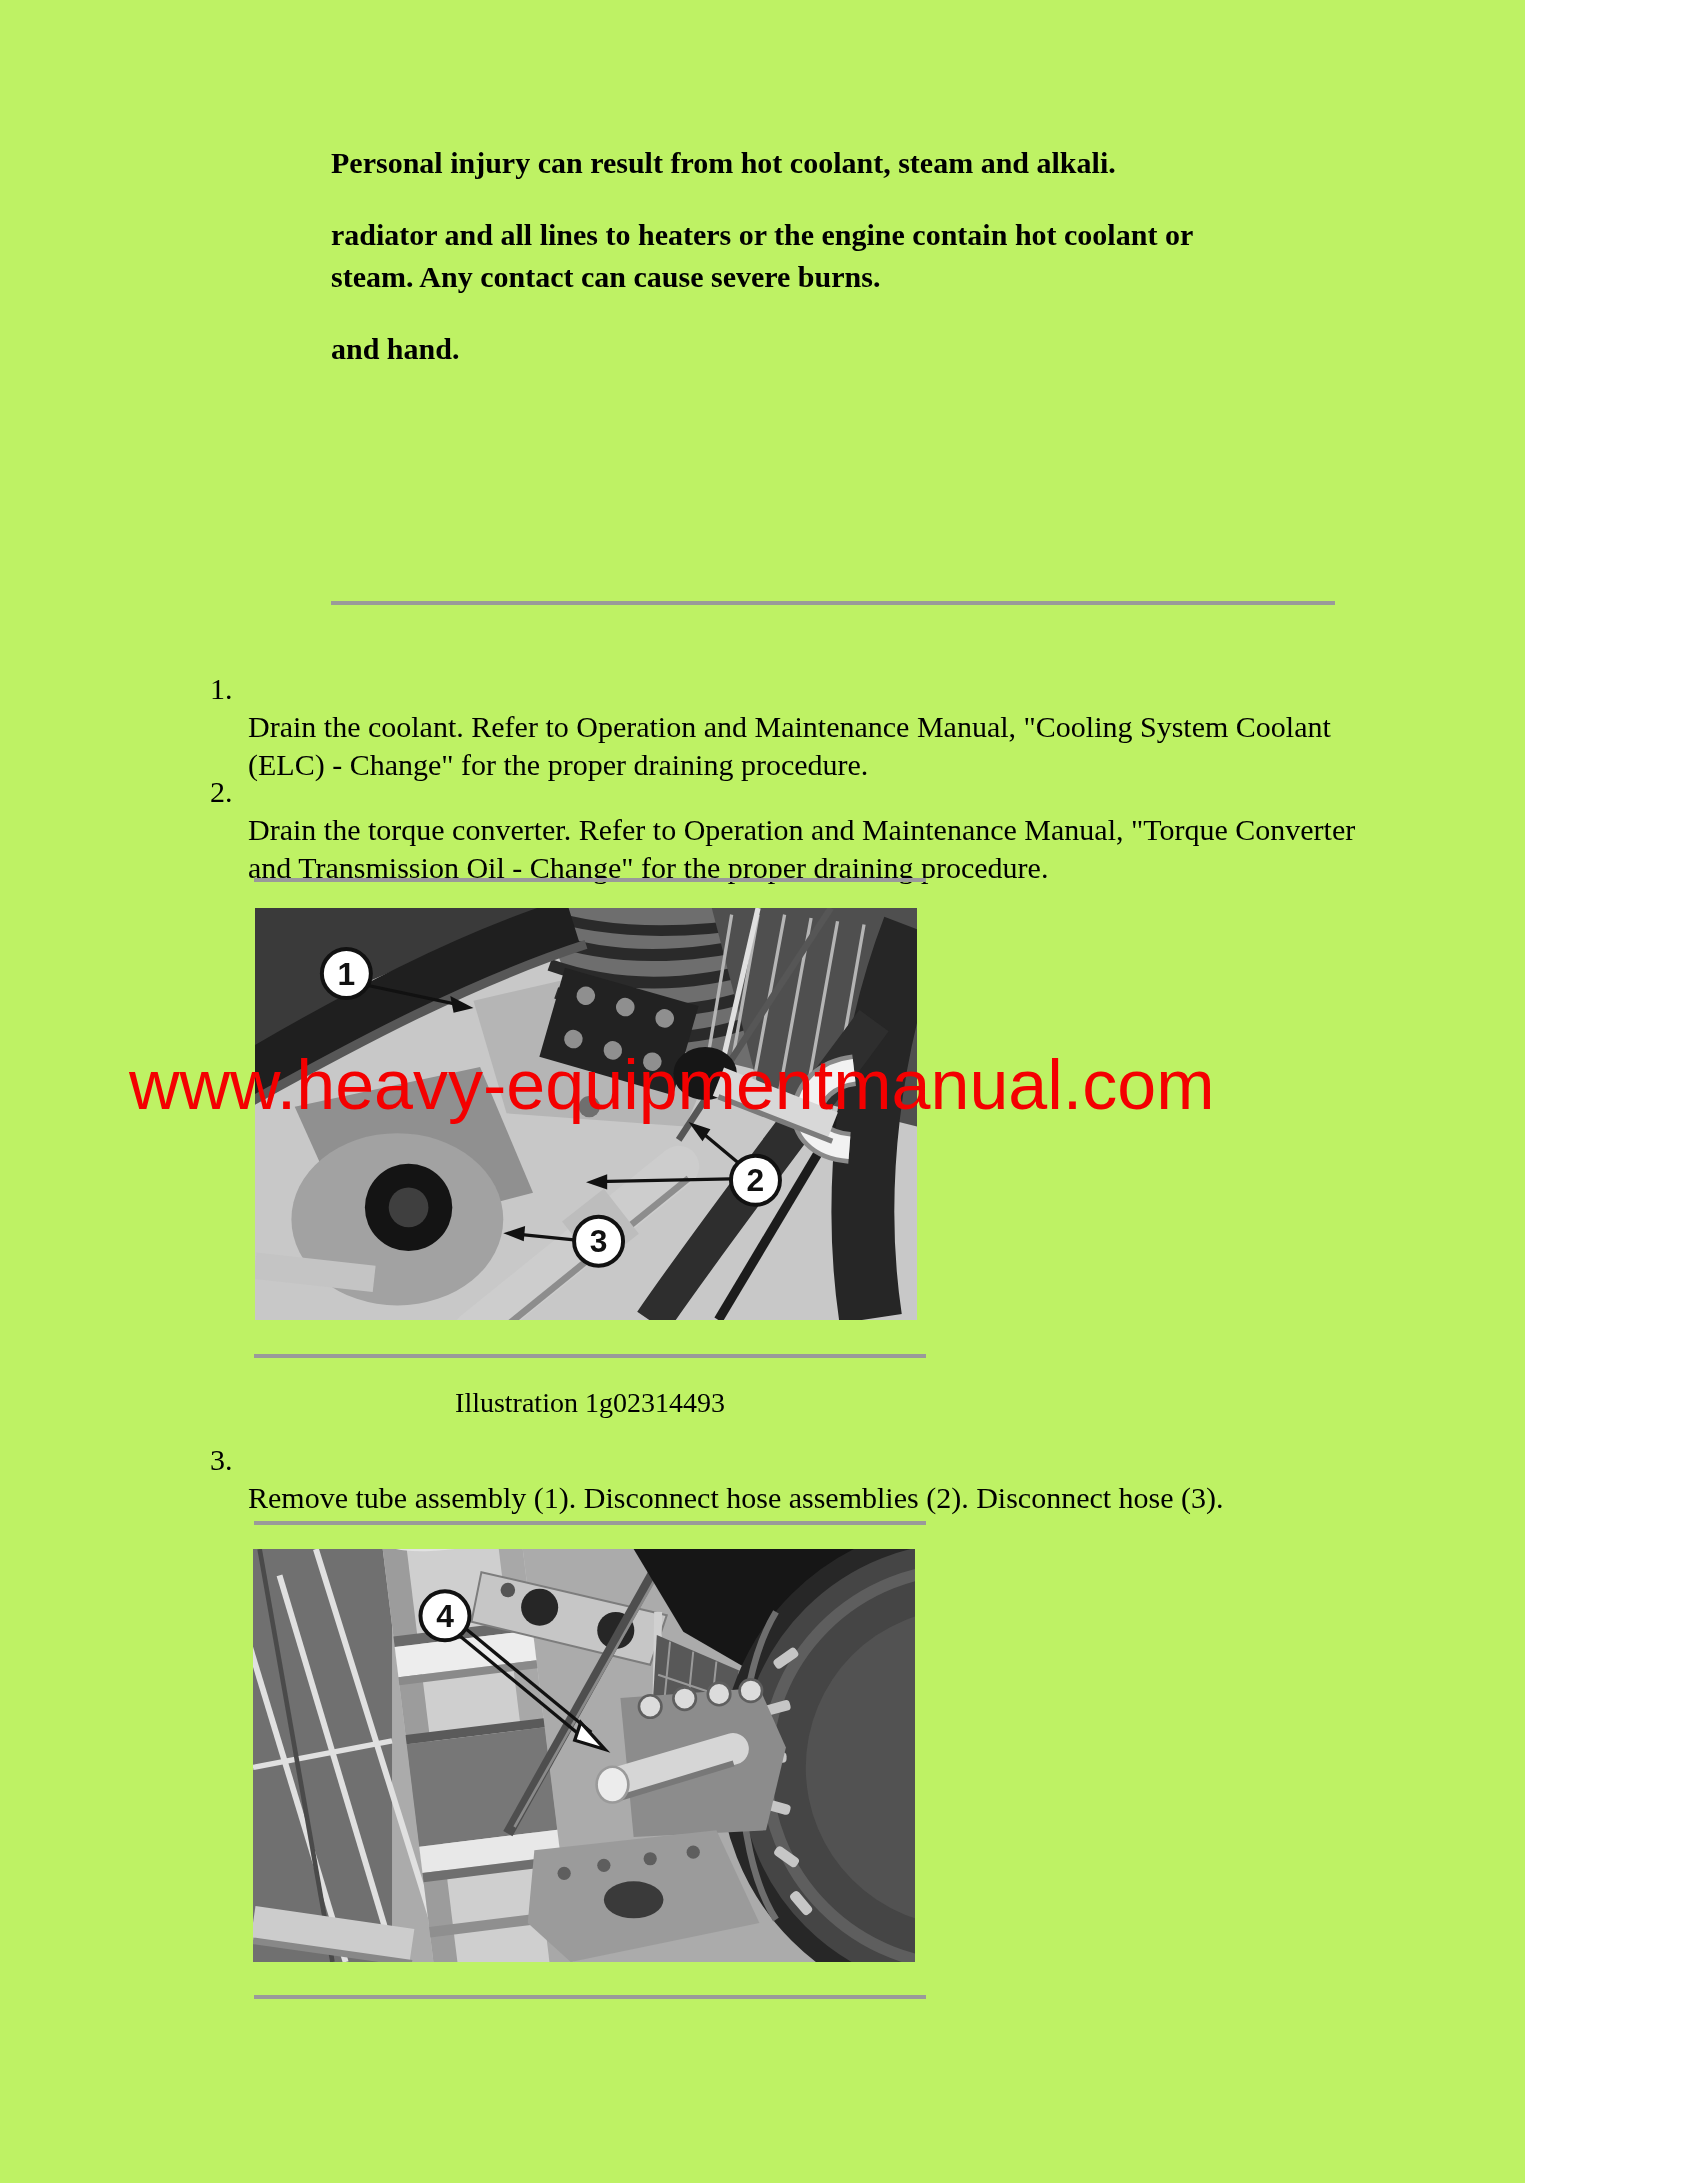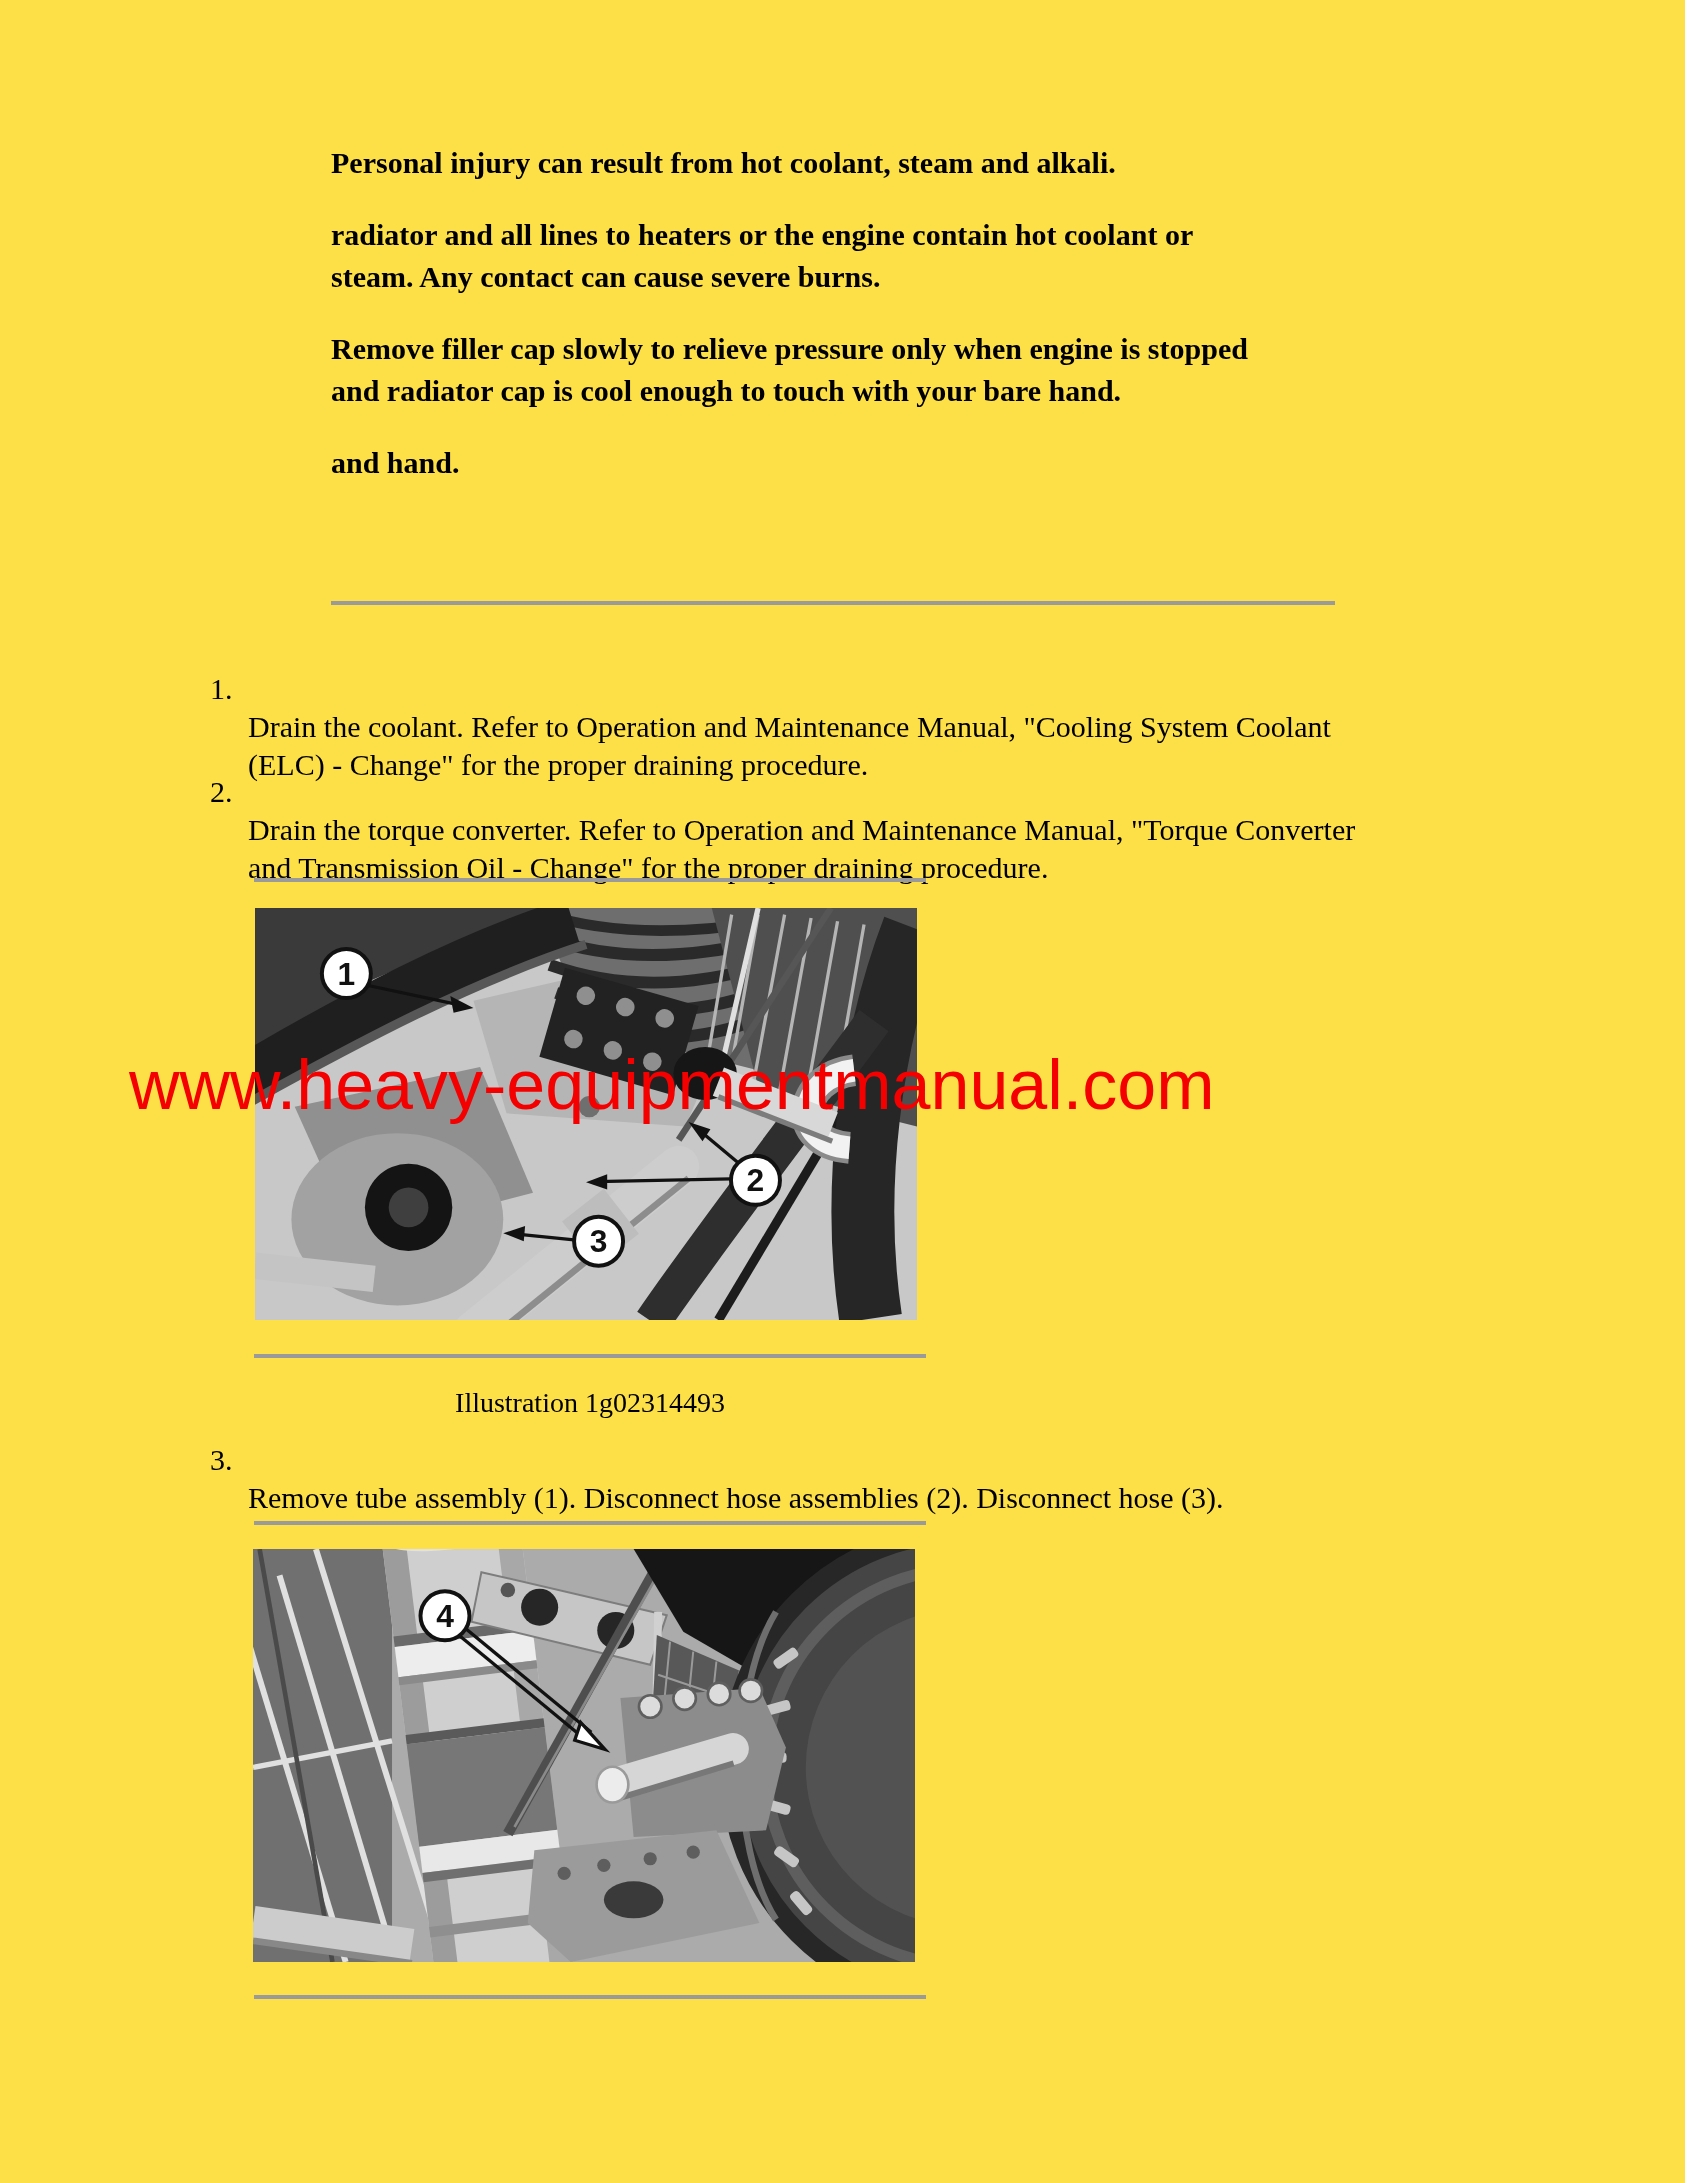--- a/index.html
+++ b/index.html
@@ -1,16 +1,16 @@
 <!DOCTYPE html>
 <html style="font-size:10.6px"><head>
 <meta charset="utf-8">
 <style>
   html,body{margin:0;padding:0;background:#fff;}
-  .page{position:relative;width:1685px;height:2183px;background:#fde047;overflow:hidden;
+  .page{position:relative;width:1525px;height:2183px;background:#bef264;overflow:hidden;
         font-family:"Liberation Serif",serif;color:#000;}
   .line{white-space:nowrap;}
   
   .warn{position:absolute;left:331px;top:142px;width:1012px;font-weight:bold;
         font-size:30px;line-height:42px;}
   .warn .para{margin:0 0 30px 0;}
   
   .rule{position:absolute;background:#9a9a9a;height:4px;}
   
   .step{position:absolute;left:210px;font-size:30px;line-height:38px;}
@@ -34,24 +34,20 @@
 
 <div class="page">
 
   <div class="warn">
     <div class="para">
       <div class="line">Personal injury can result from hot coolant, steam and alkali.</div>
     </div>
     <div class="para">
       <div class="line">radiator and all lines to heaters or the engine contain hot coolant or</div>
       <div class="line">steam. Any contact can cause severe burns.</div>
-    </div>
-    <div class="para">
-      <div class="line">Remove filler cap slowly to relieve pressure only when engine is stopped</div>
-      <div class="line">and radiator cap is cool enough to touch with your bare hand.</div>
     </div>
     <div class="para">
       <div class="line">and hand.</div>
     </div>
   </div>
 
   <div class="rule" style="left: 331px; top: 601px; width: 1004px; background: rgb(154, 154, 154);"></div>
 
   <div class="step" style="top:670px;">
     <div class="num">1.</div>

